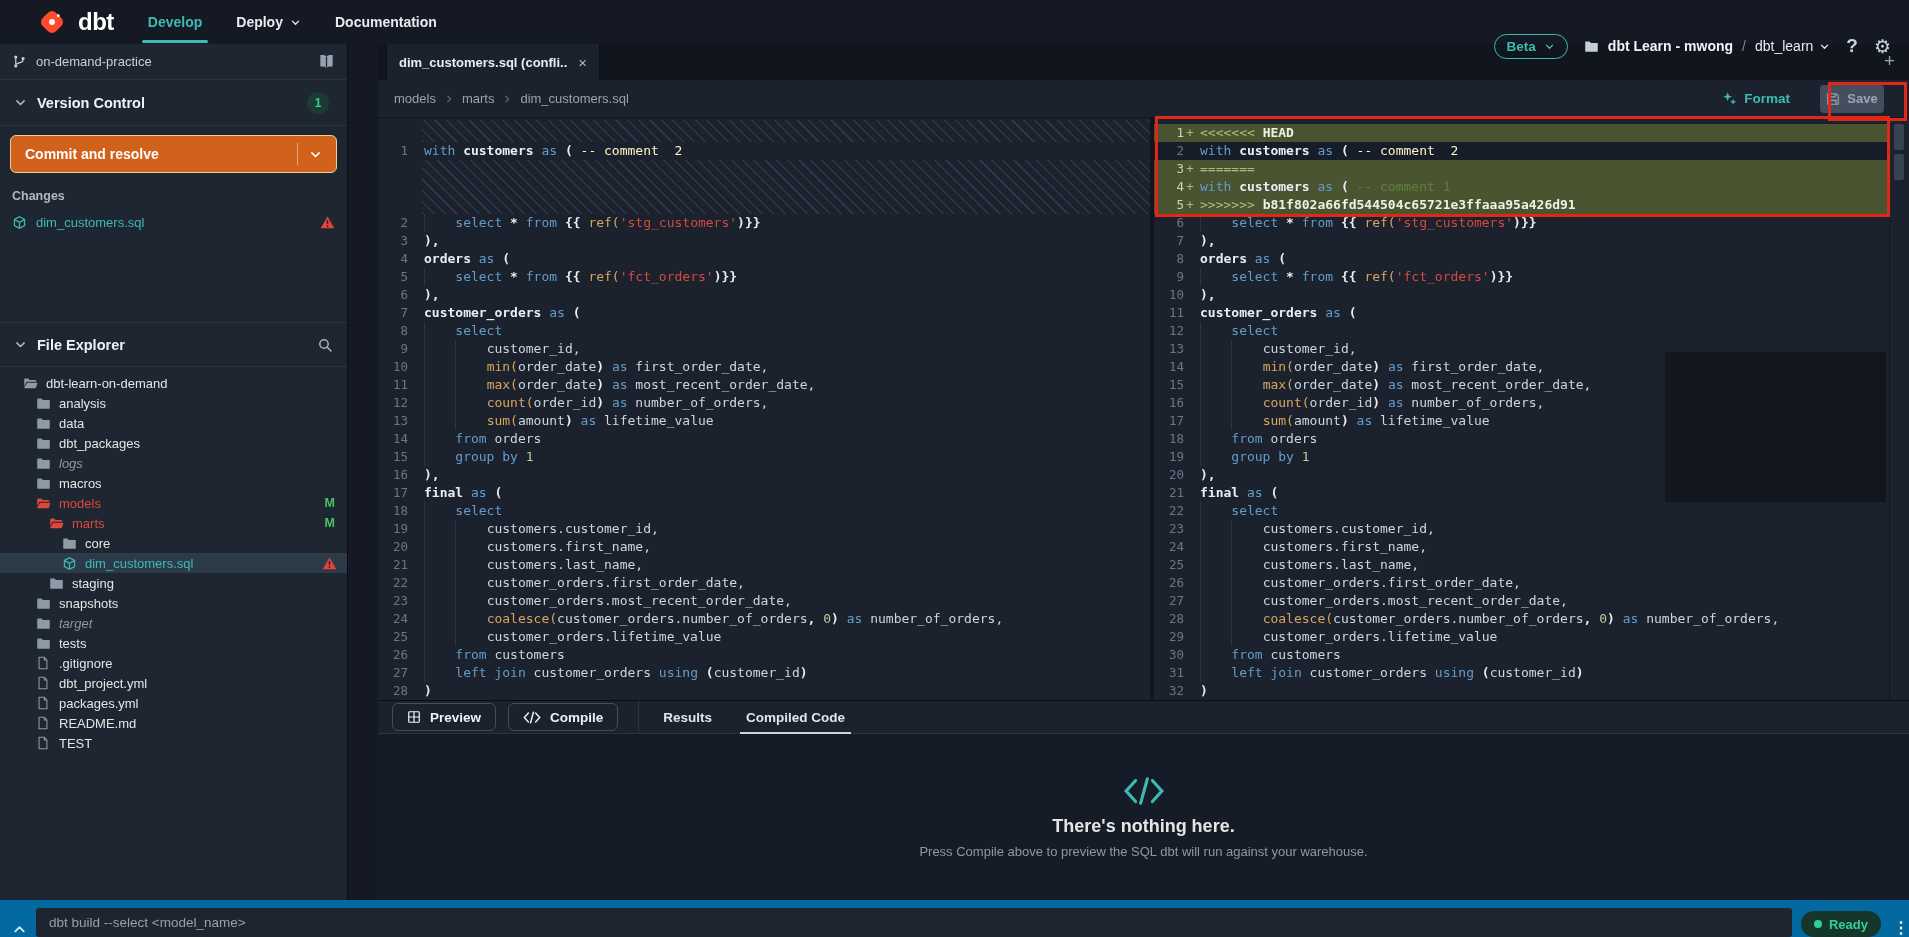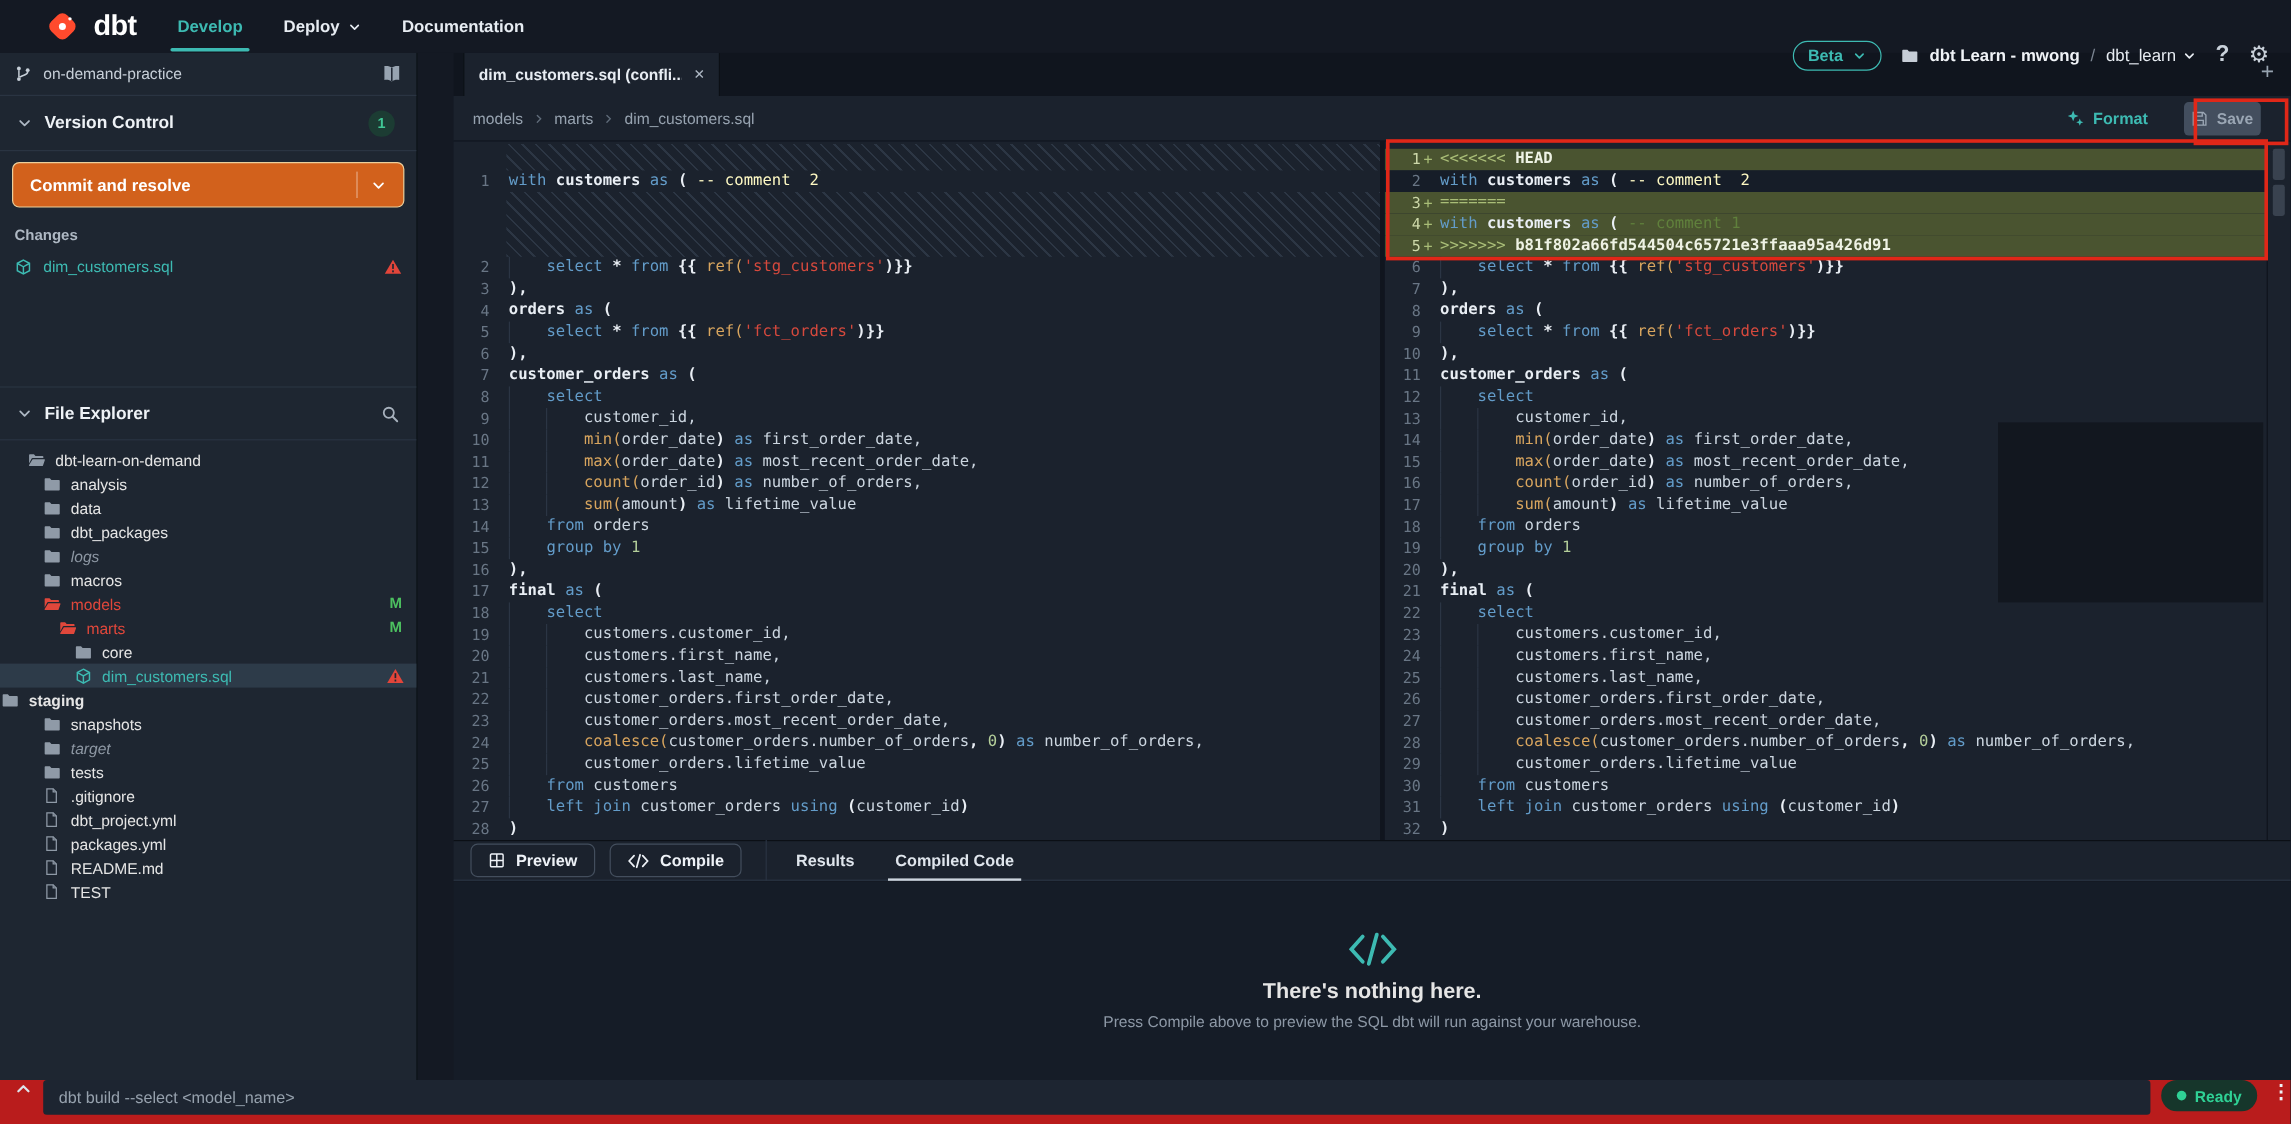--- a/index.html
+++ b/index.html
@@ -107,21 +107,21 @@
   .bt-vline { width:1px; height:34px; background:#2a3442; margin:0 20px; }
   .bt-tab { height:100%; display:flex; align-items:center; position:relative; color:#dfe5ec; font-size:13.5px; font-weight:700; cursor:pointer; padding:0 4px; }
   .bt-tab + .bt-tab { margin-left:26px; }
   .bt-tab.active::after { content:""; position:absolute; left:-2px; right:-2px; bottom:-1px; height:2.5px; background:#ccd4dd; }
   .results { position:absolute; left:0; top:691px; right:0; bottom:0; background:#151c27; display:flex; flex-direction:column; align-items:center; justify-content:center; }
   .empty-icon { color:#3dbab2; }
   .empty-title { margin-top:10px; font-size:18px; font-weight:700; color:#e5e5e5; }
   .empty-sub { margin-top:7px; font-size:13px; color:#8d98a6; }
 
   
-  .statusbar { position:absolute; left:0; bottom:0; width:100%; height:37px; background:#b91c1c; display:flex; align-items:flex-start; z-index:30; }
+  .statusbar { position:absolute; left:0; bottom:0; width:100%; height:37px; background:#0369a1; display:flex; align-items:flex-end; z-index:30; }
   .sb-chev { margin-left:12px; color:#dce3ea; cursor:pointer; }
   .sb-input { margin-left:9px; width:1758px; height:29px; background:#1d2531; border:none; outline:none; border-radius:3px; color:#96a1ad; font-size:13.5px; font-family:"Liberation Sans",sans-serif; padding-left:13px; }
   .sb-input::placeholder { color:#96a1ad; opacity:1; }
   .ready-pill { margin-left:9px; height:26px; border-radius:13px; background:#16362b; display:flex; align-items:center; gap:7px; padding:0 13px; }
   .ready-dot { width:8px; height:8px; border-radius:50%; background:#2fd195; }
   .ready-txt { color:#2fd195; font-size:13px; font-weight:700; }
   .kebab { margin-left:12px; color:#eef2f7; font-size:16px; font-weight:700; cursor:pointer; }
 
   
   .anno { position:absolute; border:3px solid #e02718; z-index:50; pointer-events:none; }
@@ -347,21 +347,21 @@
             </span>
             <span class="t-label teal">dim_customers.sql</span>
             <span class="t-warn i warn-i">
               <svg width="15" height="15" viewBox="0 0 16 16">
                 <path d="M8 1.5L15.3 14H.7z" fill="currentColor"></path>
                 <rect x="7.25" y="5.3" width="1.5" height="4.4" fill="#1e2631"></rect>
                 <rect x="7.25" y="11" width="1.5" height="1.7" fill="#1e2631"></rect>
               </svg>
             </span>
           </div>
-          <div class="tree-row" style=" font-weight: bold;">
+          <div class="tree-row" style="padding-left: 48px;">
             <span class="t-icon i">
               <svg width="15" height="15" viewBox="0 0 16 16">
                 <path d="M1.3 3.4c0-.4.3-.7.7-.7h3.6c.2 0 .4.1.5.2l1.2 1.3h6.7c.4 0 .7.3.7.7v8c0 .4-.3.7-.7.7H2c-.4 0-.7-.3-.7-.7z" fill="currentColor"></path>
               </svg>
             </span>
             <span class="t-label">staging</span>
           </div>
           <div class="tree-row" style="padding-left: 35px;">
             <span class="t-icon i">
               <svg width="15" height="15" viewBox="0 0 16 16">

